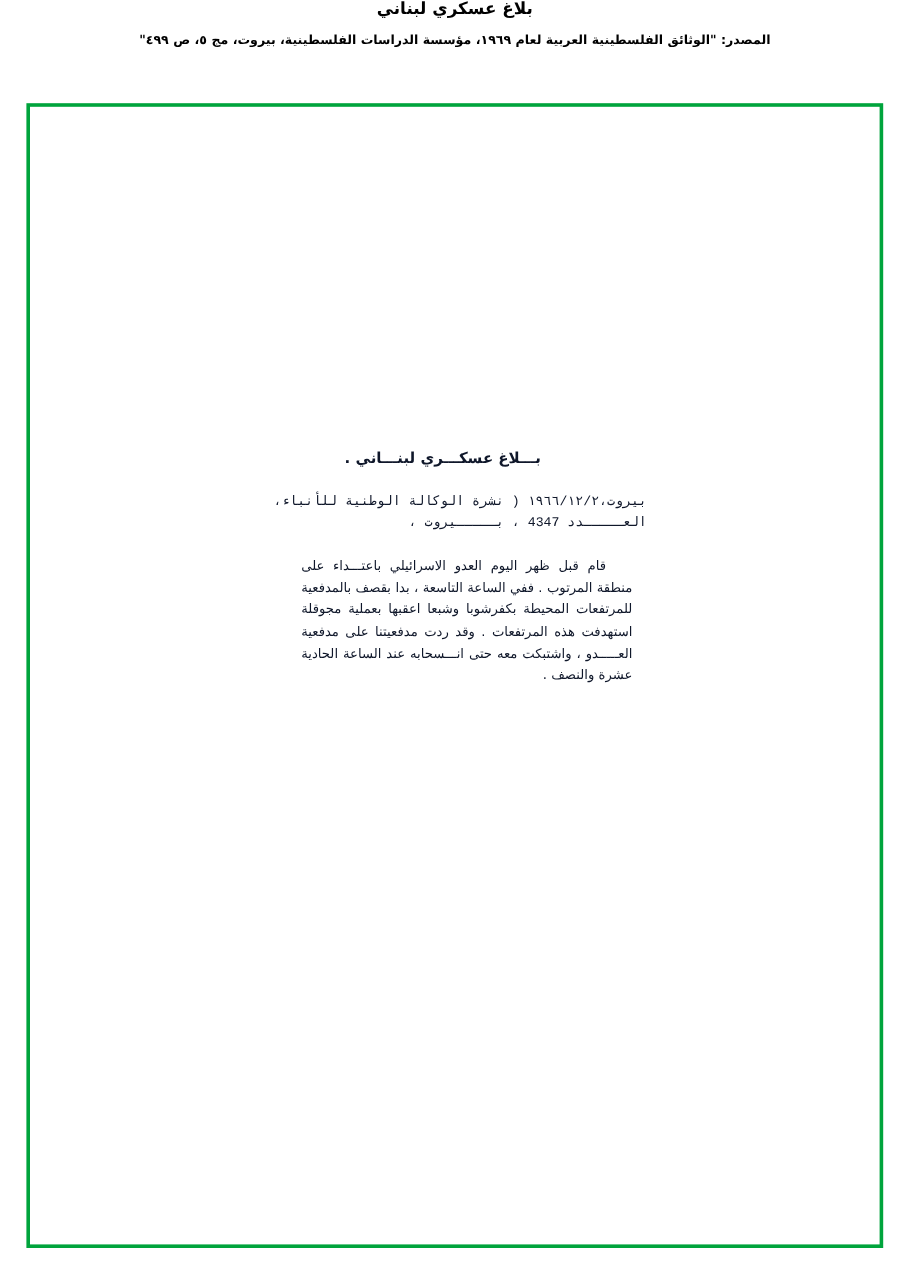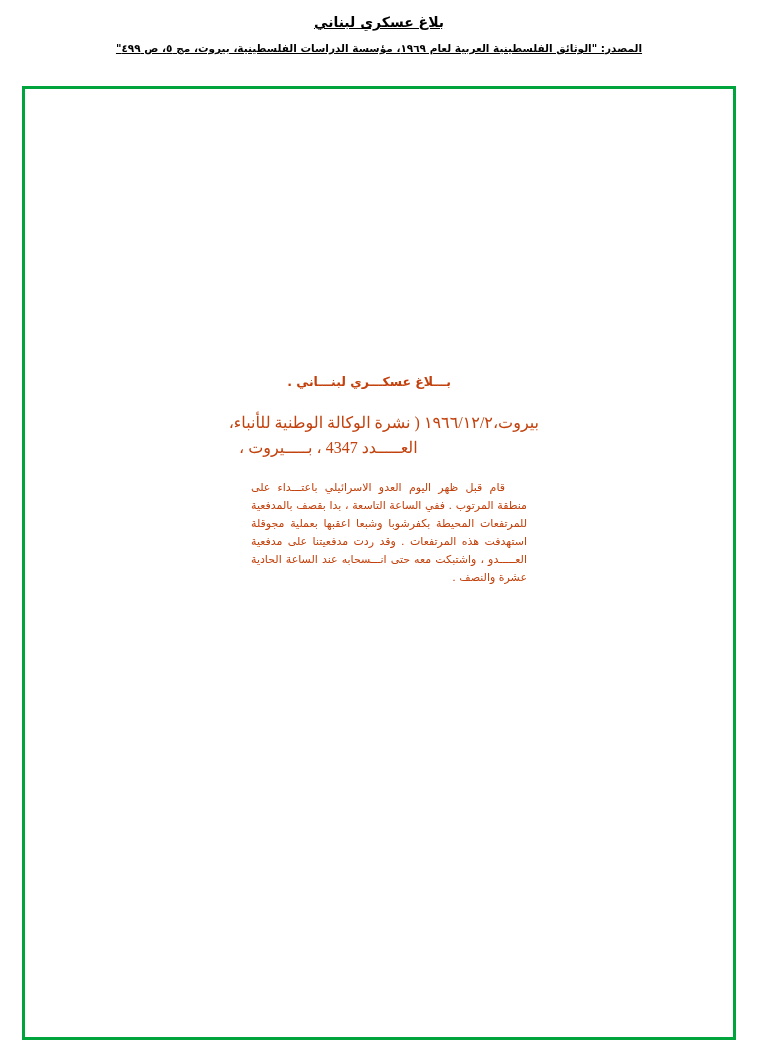--- a/index.html
+++ b/index.html
@@ -12,23 +12,21 @@
     height: 1057px;
     font-family: "DejaVu Sans", sans-serif;
     color: #000000;
     position: relative;
     overflow: hidden;
   }
 
   .page-header {
     width: 758px;
     text-align: center;
-    padding-top: 14px;
     box-sizing: border-box;
-    text-decoration: underline;
   }
 
   .doc-title {
     font-family: "DejaVu Sans", sans-serif;
     font-size: 14px;
     font-weight: bold;
     letter-spacing: 0.5px;
     margin: 0 0 12px 0;
     direction: rtl;
   }
@@ -60,39 +58,39 @@
     height: 954px;
   }
 
   .scan-inner {
     position: absolute;
     right: 200px;
     top: 285px;
     width: 300px;
     direction: rtl;
     text-align: right;
-    color: #c2410c;
+    color: #0f172a;
   }
 
   .scan-heading {
     font-family: "DejaVu Sans", sans-serif;
     font-size: 12.5px;
     font-weight: bold;
     letter-spacing: 1.6px;
     margin: 0 0 22px 0;
     text-align: center;
     padding-right: 40px;
   }
 
   .scan-meta {
-    font-family: Liberation Serif, serif;
-    font-size: 16px;
+    font-family: Liberation Mono, monospace;
+    font-size: 11px;
     line-height: 1.55;
     margin: 0 0 18px 0;
-    text-align: left;
+    text-align: right;
     letter-spacing: 0.3px;
   }
 
   .scan-meta .meta-line {
     display: block;
     white-space: nowrap;
   }
 
   .scan-para {
     font-family: "DejaVu Sans", sans-serif;

